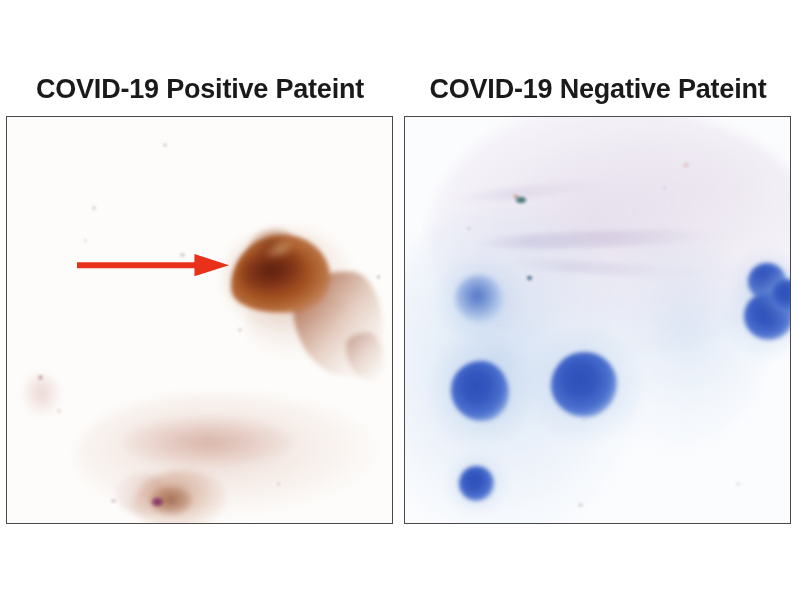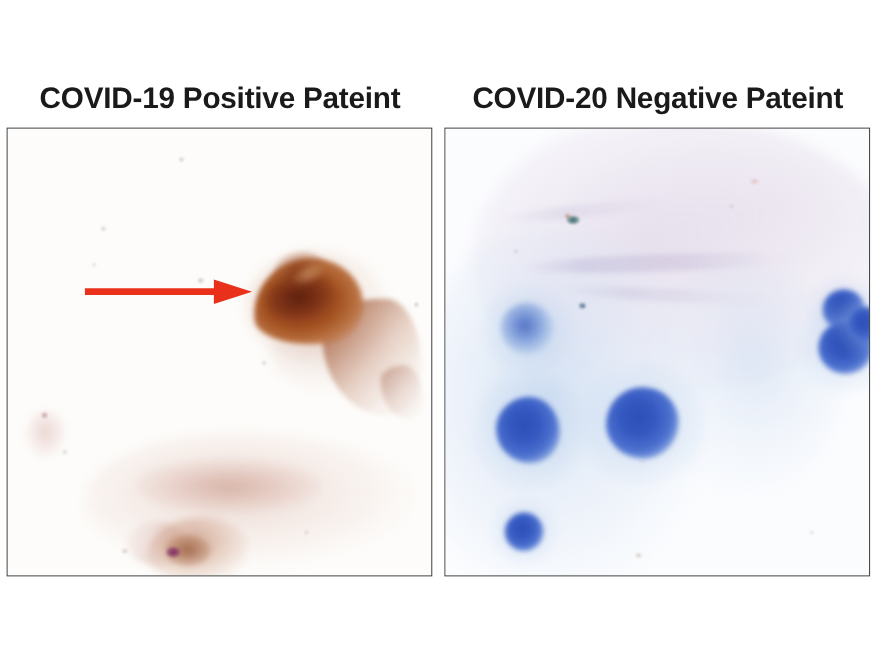--- a/index.html
+++ b/index.html
@@ -434,21 +434,21 @@
     filter: blur(1px);
   }
 </style>
 </head>
 <body>
 
 <div id="figure">
 
   <div class="panel-title" id="title-left">COVID-19 Positive Pateint</div>
 
-  <div class="panel-title" id="title-right">COVID-20 Negative Pateint</div>
+  <div class="panel-title" id="title-right">COVID-19 Negative Pateint</div>
 
   <div class="micrograph" id="panel-positive">
     <div class="slide">
 
       <div class="blob" id="dab-wash-lower"></div>
       <div class="blob" id="dab-wash-lower2"></div>
       <div class="blob" id="pink-blotch-left"></div>
 
       <div class="blob" id="bottom-fragment-tail"></div>
       <div class="blob" id="bottom-fragment"></div>

